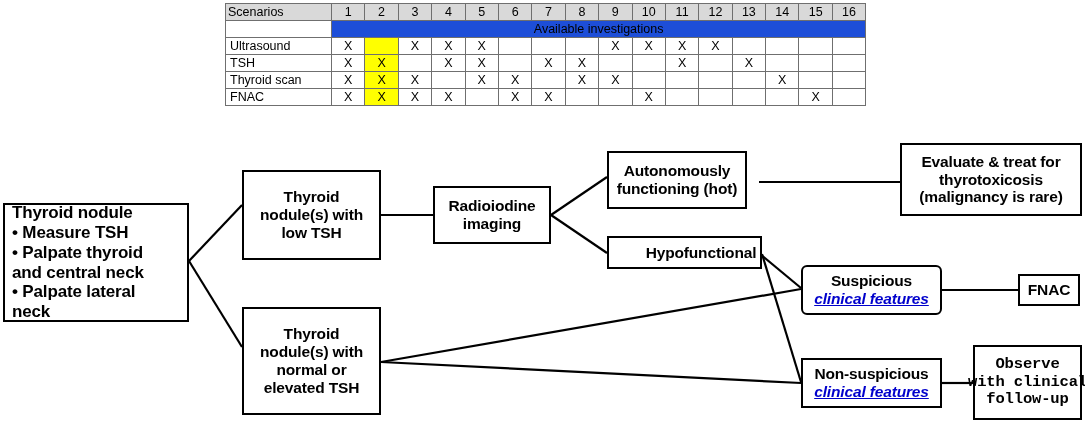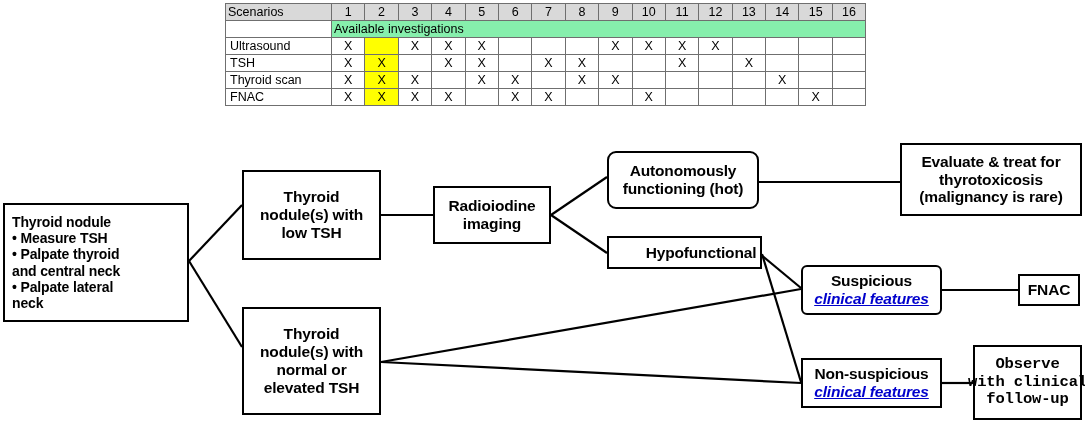--- a/index.html
+++ b/index.html
@@ -17,21 +17,21 @@
       text-align:center;
       vertical-align:middle;
       font-weight:normal;
       font-size:12.5px;
       background:#ffffff;
       box-sizing:border-box;
   }
   table.scen .hdr{background:#d9d9d9;}
   table.scen .rowlabel{text-align:left;padding-left:4px;background:#ffffff;}
   table.scen .scen-hdr{text-align:left;background:#d9d9d9;}
-  table.scen .avail{background:#86efac;text-align:left;}
+  table.scen .avail{background:#1d4ed8;text-align:center;}
   table.scen td.hl{background:#ffff00;}
   col.c0{width:106px;}
   col.cn{width:33.4px;}
 
   
   #flow{position:absolute;left:0;top:0;width:1085px;height:424px;}
   .node{position:absolute;border:2.2px solid #000;background:#fff;
         box-sizing:border-box;display:flex;flex-direction:column;
         align-items:center;justify-content:center;
         text-align:center;font-size:15.5px;line-height:1.16;
@@ -201,41 +201,41 @@
 
     <line x1="381" y1="362" x2="801" y2="289"></line>
 
     <line x1="381" y1="362" x2="801" y2="383"></line>
 
     <line x1="942" y1="290" x2="1018" y2="290"></line>
 
     <line x1="942" y1="383" x2="973" y2="383"></line>
   </svg>
 
-  <div class="node leftal" style="left:3px;top:203px;width:186px;height:119px;font-size:14px;">
+  <div class="node leftal" style="left:3px;top:203px;width:186px;height:119px;font-size:17px;">
     <span class="ln">Thyroid nodule</span>
     <span class="bul">• Measure TSH</span>
     <span class="bul">• Palpate thyroid</span>
     <span class="bul">   and central neck</span>
     <span class="bul">• Palpate lateral</span>
     <span class="bul">   neck</span>
   </div>
 
   <div class="node" style="left:242px;top:170px;width:139px;height:90px;">
     <span class="ln">Thyroid</span>
     <span class="ln">nodule(s) with</span>
     <span class="ln">low TSH</span>
   </div>
 
   <div class="node" style="left:433px;top:186px;width:118px;height:58px;">
     <span class="ln">Radioiodine</span>
     <span class="ln">imaging</span>
   </div>
 
-  <div class="node" style="left:607px;top:151px;width:152px;height:58px;border-radius:9px;">
+  <div class="node" style="left:607px;top:151px;width:140px;height:58px;">
     <span class="ln">Autonomously</span>
     <span class="ln">functioning (hot)</span>
   </div>
 
   <div class="node" style="left:900px;top:143px;width:182px;height:73px;">
     <span class="ln">Evaluate &amp; treat for</span>
     <span class="ln">thyrotoxicosis</span>
     <span class="ln">(malignancy is rare)</span>
   </div>
 

